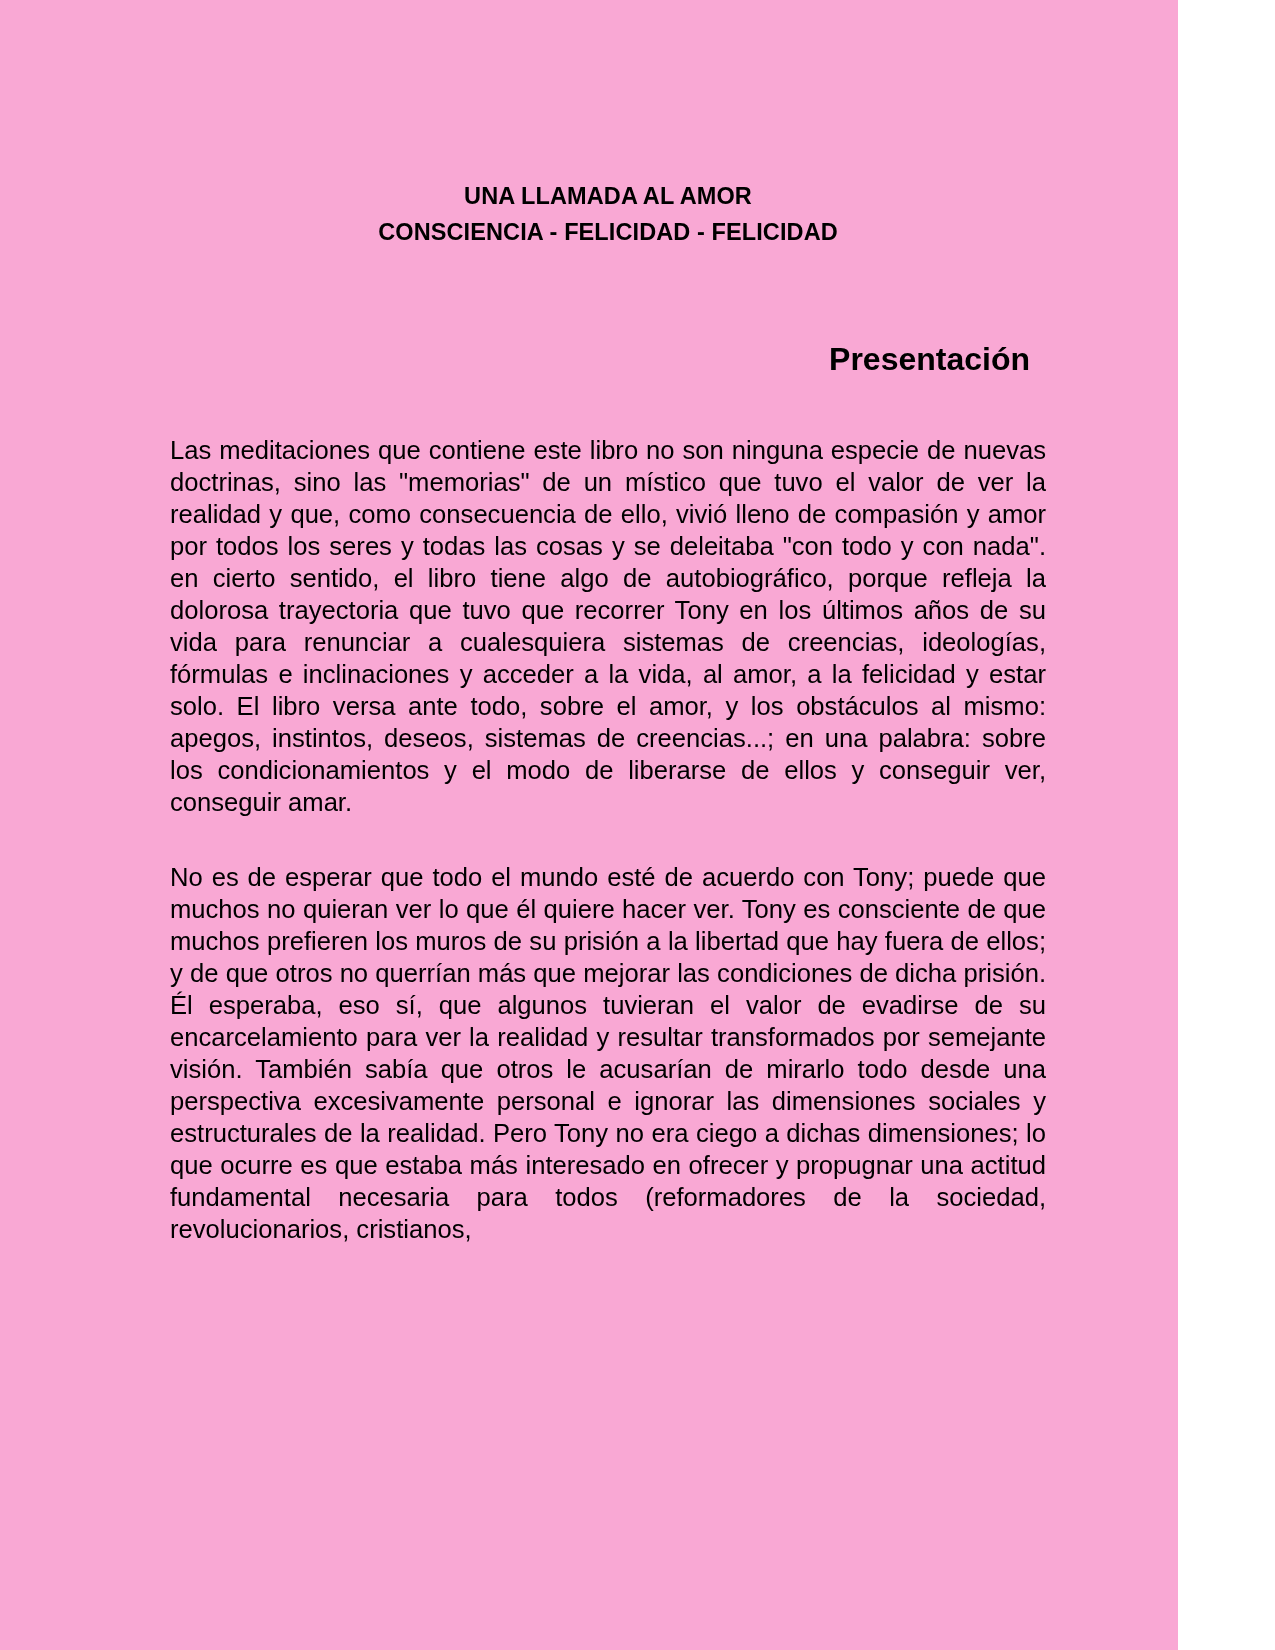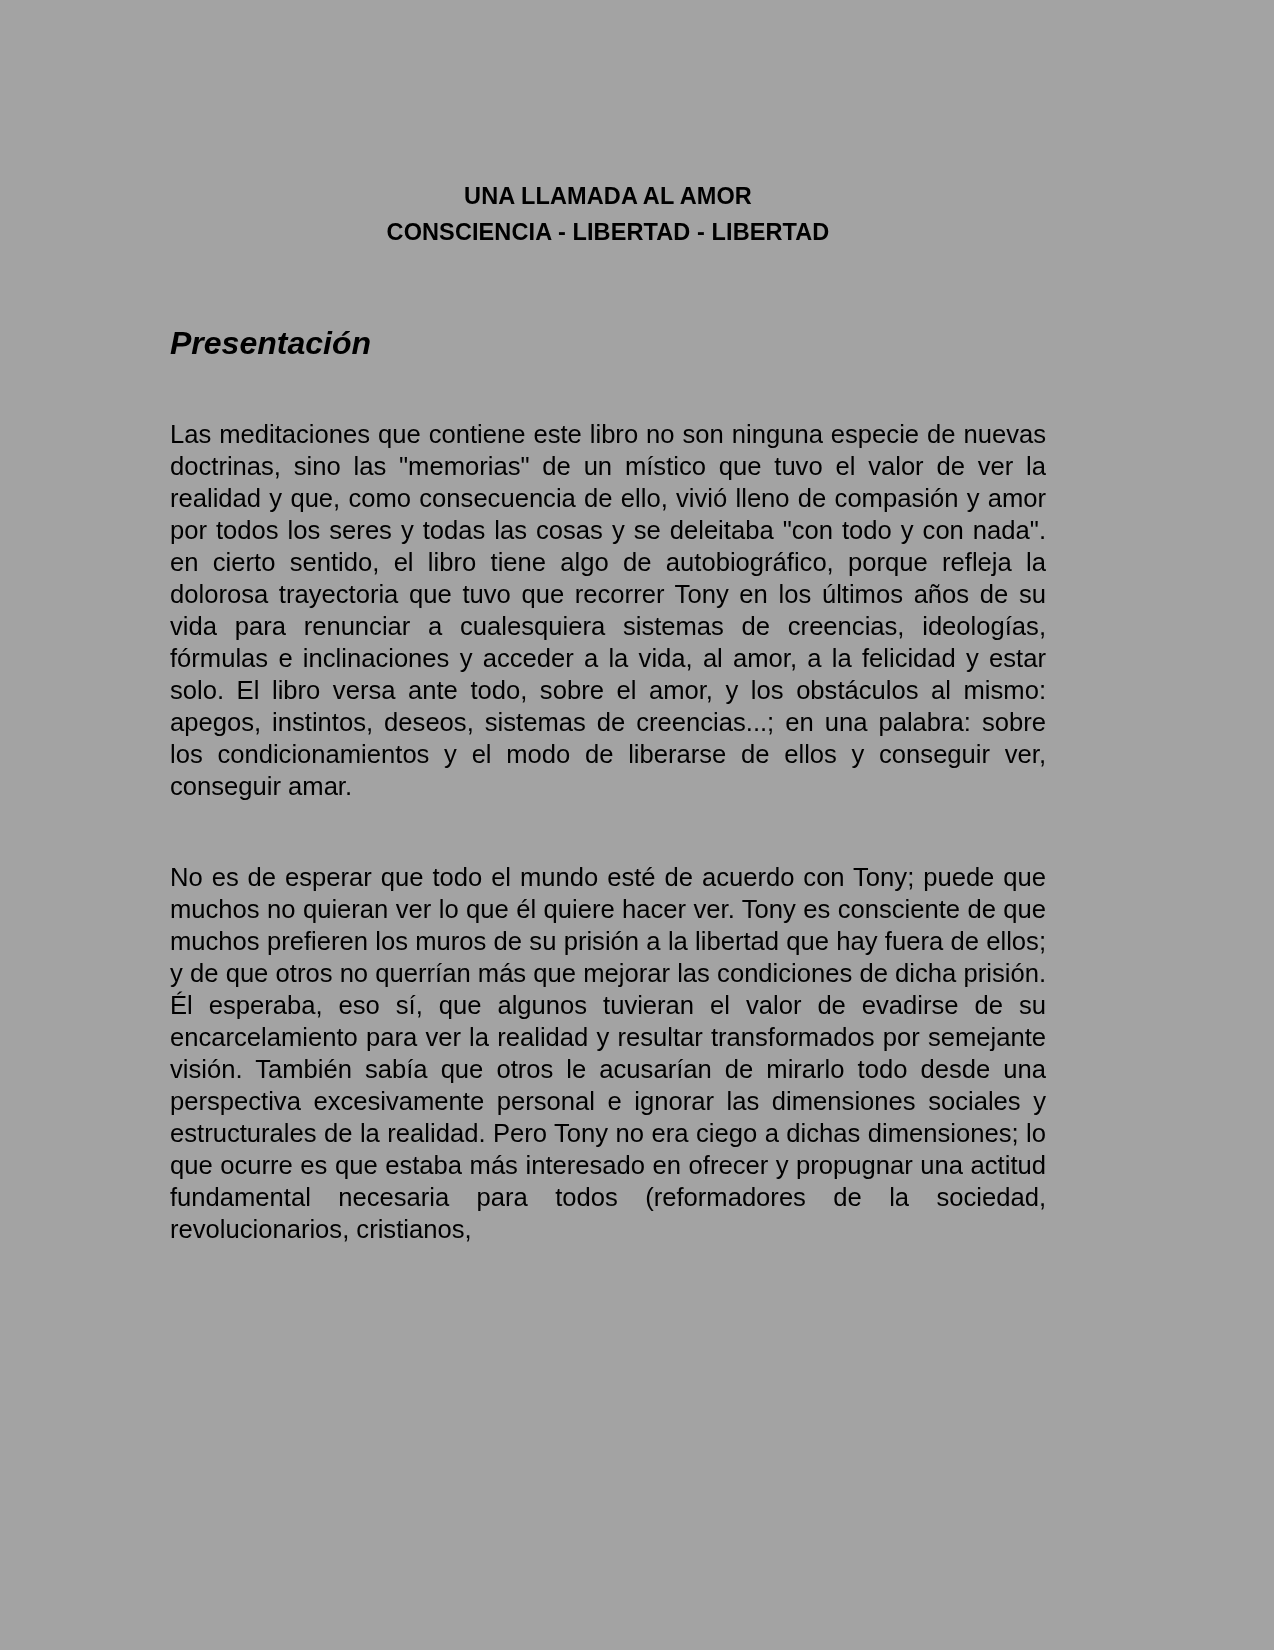--- a/index.html
+++ b/index.html
@@ -10,23 +10,23 @@
   }
   body {
     width: 1275px;
     height: 1650px;
     font-family: "Liberation Sans", sans-serif;
     color: #000000;
     overflow: hidden;
   }
   .page {
     position: relative;
-    width: 1274px;
+    width: 1178px;
     height: 1650px;
-    background: #a3a3a3;
+    background: #f9a8d4;
     box-sizing: border-box;
   }
   .content {
     position: absolute;
     left: 170px;
     top: 0;
     width: 876px;
   }
 
   
@@ -39,56 +39,55 @@
     line-height: 36px;
     letter-spacing: 0.1px;
   }
   .doc-title .title-line {
     display: block;
     white-space: nowrap;
   }
 
   
   .section-heading {
-    margin: 0;
+    margin: 16px;
     padding-top: 73px;
-    text-align: left;
+    text-align: right;
     font-size: 32px;
     font-weight: bold;
     line-height: 40px;
-    font-style: italic;
   }
 
   
   .body-text {
     margin: 0;
     text-align: justify;
     text-justify: inter-word;
     font-size: 25.6px;
     line-height: 32px;
     hyphens: none;
     -webkit-hyphens: none;
   }
   .body-text.first {
     margin-top: 55px;
   }
   .body-text + .body-text {
-    margin-top: 59px;
+    margin-top: 43px;
   }
   
 </style>
 </head>
 <body>
 
 <div class="page">
   <div class="content">
 
     <h1 class="doc-title">
       <span class="title-line">UNA LLAMADA AL AMOR</span>
-      <span class="title-line">CONSCIENCIA - LIBERTAD - LIBERTAD</span>
+      <span class="title-line">CONSCIENCIA - FELICIDAD - FELICIDAD</span>
     </h1>
 
     <h2 class="section-heading">Presentación</h2>
 
     <p class="body-text first">Las meditaciones que contiene este libro no son ninguna especie de nuevas doctrinas, sino las "memorias" de un místico que tuvo el valor de ver la realidad y que, como consecuencia de ello, vivió lleno de compasión y amor por todos los seres y todas las cosas y se deleitaba "con todo y con nada". en cierto sentido, el libro tiene algo de autobiográfico, porque refleja la dolorosa trayectoria que tuvo que recorrer Tony en los últimos años de su vida para renunciar a cualesquiera sistemas de creencias, ideologías, fórmulas e inclinaciones y acceder a la vida, al amor, a la felicidad y estar solo. El libro versa ante todo, sobre el amor, y los obstáculos al mismo: apegos, instintos, deseos, sistemas de creencias...; en una palabra: sobre los condicionamientos y el modo de liberarse de ellos y conseguir ver, conseguir amar.</p>
 
     <p class="body-text">No es de esperar que todo el mundo esté de acuerdo con Tony; puede que muchos no quieran ver lo que él quiere hacer ver. Tony es consciente de que muchos prefieren los muros de su prisión a la libertad que hay fuera de ellos; y de que otros no querrían más que mejorar las condiciones de dicha prisión. Él esperaba, eso sí, que algunos tuvieran el valor de evadirse de su encarcelamiento para ver la realidad y resultar transformados por semejante visión. También sabía que otros le acusarían de mirarlo todo desde una perspectiva excesivamente personal e ignorar las dimensiones sociales y estructurales de la realidad. Pero Tony no era ciego a dichas dimensiones; lo que ocurre es que estaba más interesado en ofrecer y propugnar una actitud fundamental necesaria para todos (reformadores de la sociedad, revolucionarios, cristianos,</p>
 
   </div>
 </div>

